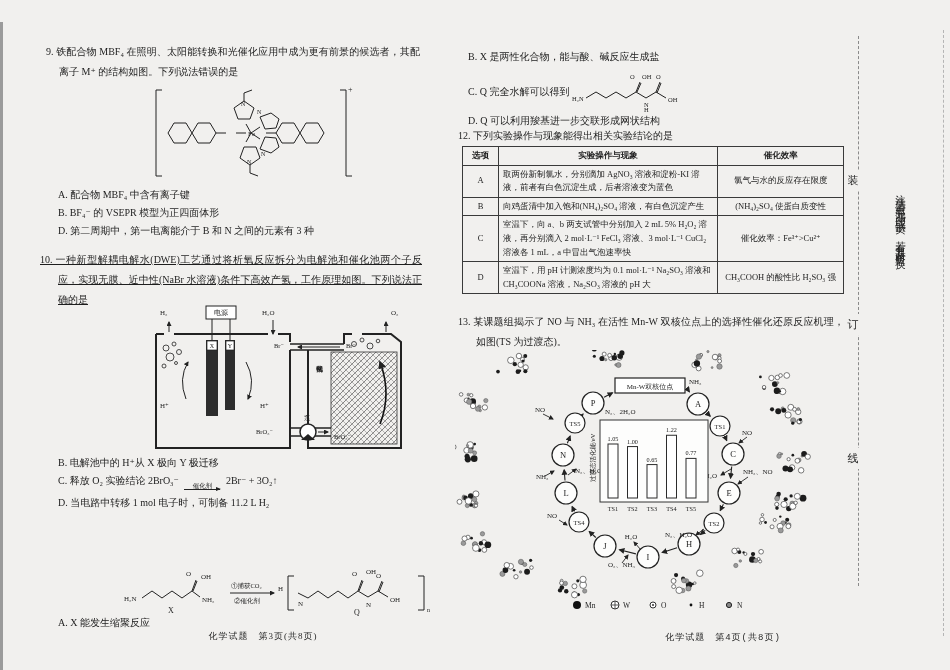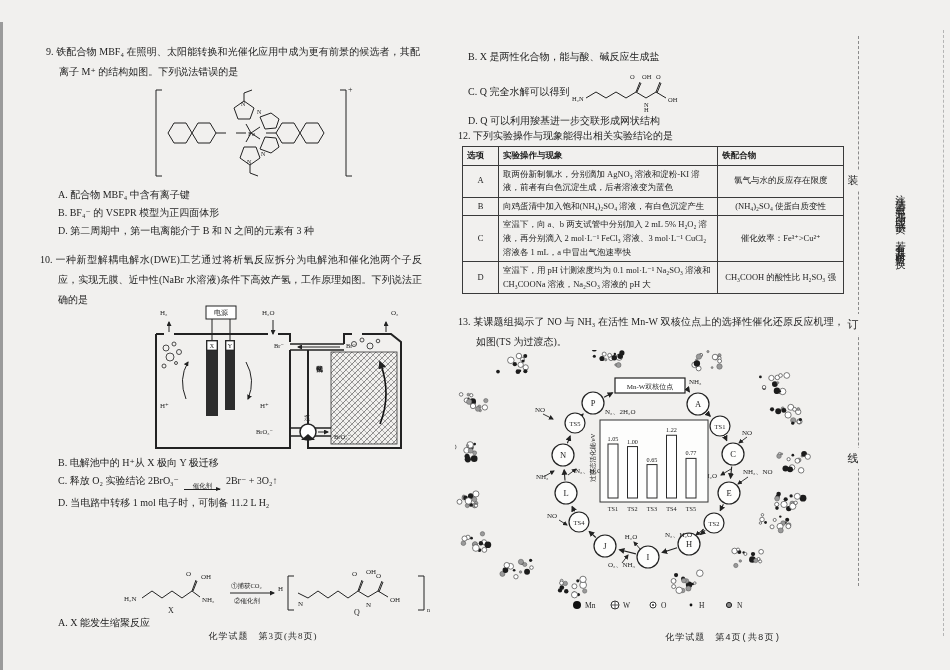--- a/index.html
+++ b/index.html
@@ -16,21 +16,21 @@
   .hang3{padding-left:18px;text-indent:-18px;}
   .opt{font-size:10px;line-height:18px;white-space:nowrap;}
   .footer{font-size:9px;letter-spacing:1px;text-align:center;color:#2a2a2a;}
   svg text{font-family:"Liberation Serif","DejaVu Serif",serif;fill:#1e1e1e;}
   .over-arrow{display:inline-flex;flex-direction:column;align-items:center;vertical-align:-4px;margin:0 3px;}
   .oa-label{font-size:6.5px;line-height:7px;}
   .oa-line{position:relative;width:36px;height:0;border-top:1px solid #222;}
   .oa-line::after{content:"";position:absolute;right:-1px;top:-3px;border-left:5px solid #222;border-top:2.5px solid transparent;border-bottom:2.5px solid transparent;}
   table.exp{border-collapse:collapse;width:382px;font-size:8.5px;line-height:1.6;}
   table.exp td,table.exp th{border:1px solid #3a3a3a;padding:2px 4px;vertical-align:middle;}
-  table.exp th{font-weight:bold;text-align:left;}
+  table.exp th{font-weight:bold;text-align:center;}
   td.c{text-align:center;}
   .edge-strip{left:0;top:22px;width:3px;height:648px;background:#9b9b9b;}
   .dash-v{border-left:1px dashed #8a8a8a;width:0;}
   .bind-char{font-size:11px;background:#f1f0ee;padding:3px 0;left:847px;width:12px;text-align:center;}
   .note-v{writing-mode:vertical-rl;font-size:10.5px;letter-spacing:3px;color:#222;}
 </style>
 </head>
 <body>
 
 <div class="sheet">
@@ -72,21 +72,21 @@
         <text x="113" y="72">N</text>
     </g>
   </svg>
 
   <div class="abs" style="left:58px;top:186px;">
     <div class="opt">A. 配合物 MBF₄ 中含有离子键</div>
     <div class="opt">B. BF₄⁻ 的 VSEPR 模型为正四面体形</div>
     <div class="opt">D. 第二周期中，第一电离能介于 B 和 N 之间的元素有 3 种</div>
   </div>
 
-  <div class="abs" style="left:40px;top:250px;width:382px;">
+  <div class="abs" style="left:40px;top:250px;width:382px;text-decoration:underline;">
     <div class="para hang3">10. 一种新型解耦电解水(DWE)工艺通过将析氧反应拆分为电解池和催化池两个子反应，实现无膜、近中性(NaBr 水溶液)条件下高效产氢，工作原理如图。下列说法正确的是</div>
   </div>
 
   <svg class="abs" style="left:148px;top:304px;" width="255" height="146" viewBox="0 0 255 146">
     <defs>
       <pattern id="hatch" width="6" height="6" patternUnits="userSpaceOnUse">
         <path d="M0,6 L6,0 M-1,1 L1,-1 M5,7 L7,5" stroke="#555" stroke-width="0.7"></path>
         <path d="M0,0 L6,6" stroke="#777" stroke-width="0.5"></path>
       </pattern>
       <marker id="sarr" viewBox="0 0 10 10" refX="8" refY="5" markerWidth="5" markerHeight="5" orient="auto">
@@ -250,21 +250,21 @@
   <table class="exp abs" style="left:462px;top:146px;">
     <colgroup>
         <col style="width:36px">
         <col style="width:220px">
         <col style="width:126px">
       </colgroup>
     <tbody>
         <tr>
       <th>选项</th>
       <th>实验操作与现象</th>
-      <th>铁配合物</th>
+      <th>催化效率</th>
     </tr>
     <tr>
       <td class="c">A</td>
       <td>取两份新制氯水，分别滴加 AgNO₃ 溶液和淀粉-KI 溶液，前者有白色沉淀生成，后者溶液变为蓝色</td>
       <td class="c">氯气与水的反应存在限度</td>
     </tr>
     <tr>
       <td class="c">B</td>
       <td>向鸡蛋清中加入饱和(NH₄)₂SO₄ 溶液，有白色沉淀产生</td>
       <td class="c">(NH₄)₂SO₄ 使蛋白质变性</td>

